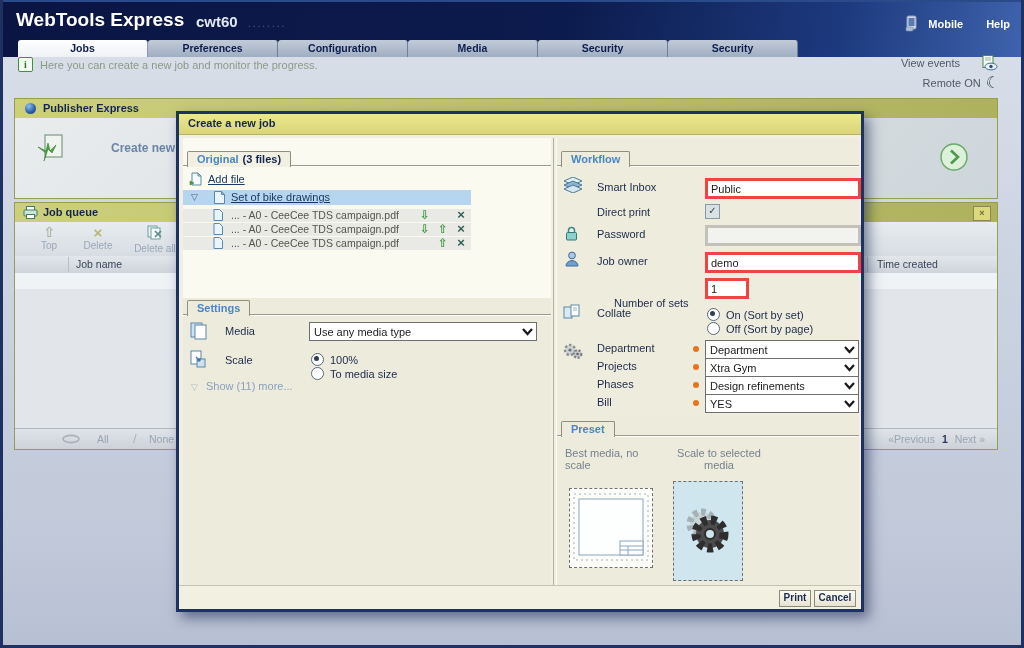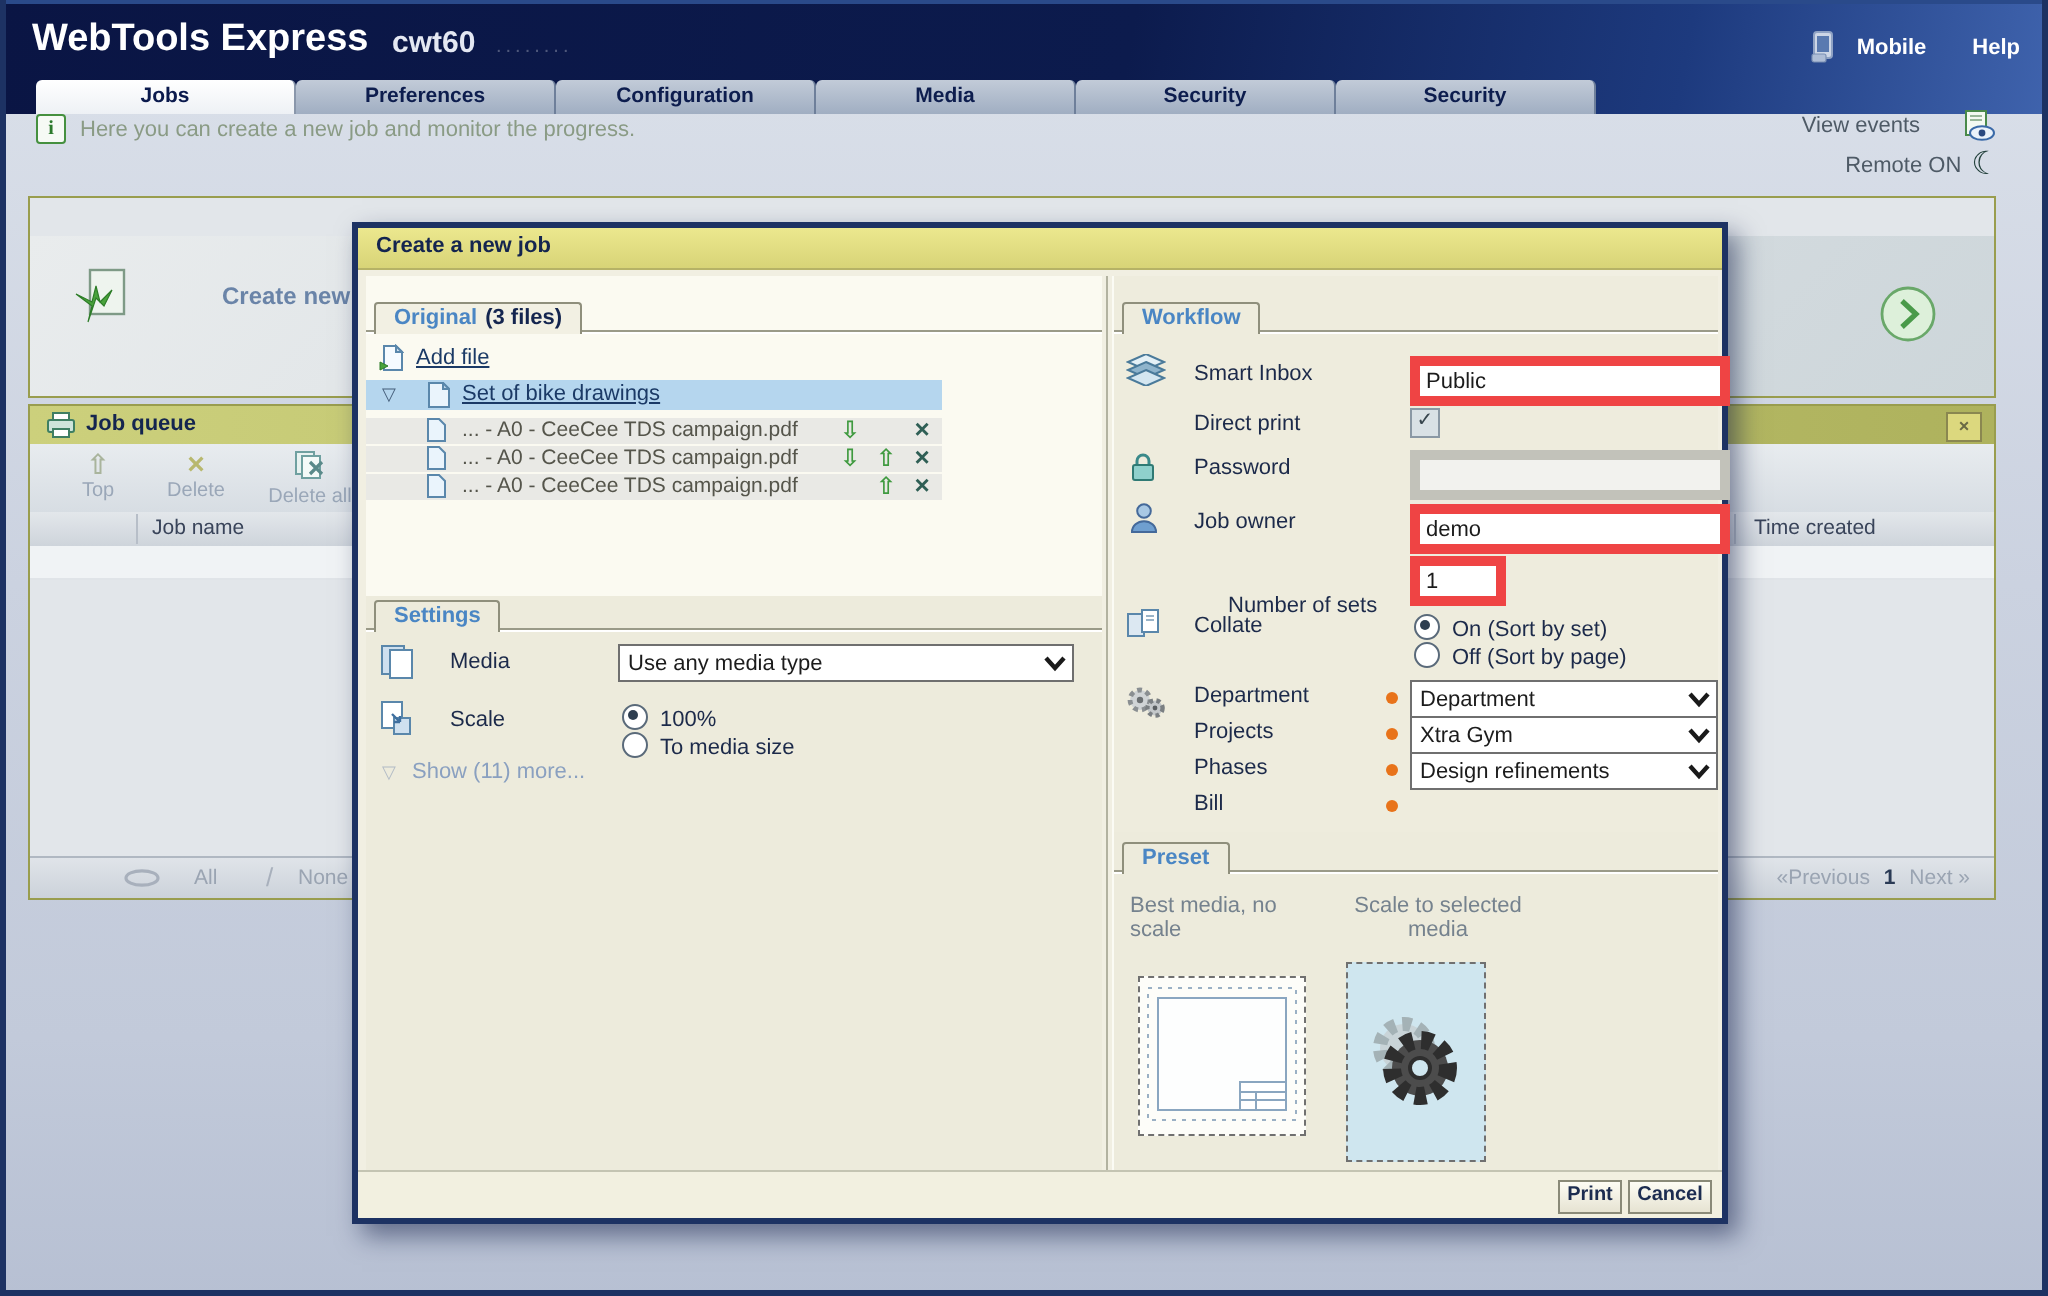--- a/index.html
+++ b/index.html
@@ -100,21 +100,21 @@
                 color:#3f9a3f;cursor:pointer;line-height:14px;}
   .file-row .ac.x{color:#2f5f55;font-size:13px;}
   .c1{left:234px;} .c2{left:252px;} .c3{left:270px;}
 
   .frow-icon{position:absolute;left:10px;}
   .frow-label{position:absolute;font-size:11px;color:#1c2a4a;}
   .sel{position:absolute;height:17px;background:#fff;border:1px solid #6f6f6f;display:flex;
        align-items:center;font-size:11px;color:#1c1c1c;padding-left:4px;cursor:pointer;}
   .sel .sp{flex:1;}
   .sel svg{margin-right:1px;}
-  .txt{position:absolute;height:13px;border:5px solid #ef4444;background:#fff;font-size:11px;
+  .txt{position:absolute;height:13px;border:3px solid #ef4444;background:#fff;font-size:11px;
        color:#1c1c1c;padding:1px 3px;font-family:"Liberation Sans",sans-serif;}
   .txt[disabled]{background:#f2f2ee;border-color:#c2c2ba;}
   .radio{display:inline-block;width:11px;height:11px;border-radius:50%;border:1px solid #5a6a7a;
          background:#fff;vertical-align:-2px;cursor:pointer;}
   .radio.on::after{content:"";display:block;width:5px;height:5px;margin:2px;border-radius:50%;background:#2e3e50;}
   .rlbl{font-size:11px;color:#1c2a4a;margin-left:6px;}
   .checkbox{position:absolute;width:13px;height:13px;background:#d9e1e5;border:1px solid #8a98a4;
             text-align:center;line-height:12px;font-size:10px;font-weight:bold;color:#38464e;cursor:pointer;}
   .req{position:absolute;width:6px;height:6px;border-radius:50%;background:#e8731a;}
   .show-more{position:absolute;left:12px;top:266px;font-size:11px;color:#8aa0c0;cursor:pointer;}
@@ -168,20 +168,24 @@
       <ellipse cx="11" cy="11.5" rx="6" ry="3.4" fill="#eaf2fa" stroke="#3a6aa8"></ellipse>
       <circle cx="11" cy="11.5" r="1.7" fill="#2a4a80"></circle>
     </svg>
   </div>
   <div class="remote">
     <span>Remote ON</span>
     <span class="moon">☾</span>
   </div>
 
   <div class="panel" style="left:14px;top:98px;width:982px;height:99px;">
+    <div class="panel-hd">
+      <span class="sphere"></span>
+      <span class="ttl">Publisher Express</span>
+    </div>
     <div class="pub-body">
       <div class="create-job">
         <svg width="32" height="32" viewBox="0 0 32 32">
           <rect x="10" y="3" width="17" height="22" fill="#eef4ee" stroke="#7e9a86" stroke-width="1.2"></rect>
           <polygon points="9,29 13,17 17,21 21,13 15,19 13,11 11,19 3,15 11,21" fill="#49a33c" stroke="#2d7d28" stroke-width="0.6"></polygon>
         </svg>
         <span class="lbl">Create new job</span>
       </div>
       <svg class="chev-btn" viewBox="0 0 30 30">
         <circle cx="15" cy="15" r="13" fill="#ddf0da" stroke="#69a869" stroke-width="1.4"></circle>
@@ -419,20 +423,26 @@
     <span class="req" style="left:514px;top:268px;"></span>
     <div class="sel" style="left:526px;top:262px;width:148px;">
       <span class="sp">Design refinements</span>
       <svg width="15" height="13" viewBox="0 0 15 13">
           <path d="M3,4 L7.5,9 L12,4" fill="none" stroke="#1a1a1a" stroke-width="2.2"></path>
         </svg>
     </div>
 
     <span class="frow-label" style="left:418px;top:282px;">Bill</span>
     <span class="req" style="left:514px;top:286px;"></span>
+    <div class="sel" style="left:526px;top:280px;width:148px;">
+      <span class="sp">YES</span>
+      <svg width="15" height="13" viewBox="0 0 15 13">
+          <path d="M3,4 L7.5,9 L12,4" fill="none" stroke="#1a1a1a" stroke-width="2.2"></path>
+        </svg>
+    </div>
 
     <div class="sect-tab" style="left:382px;top:307px;background:#edebdc;">
       <span>Preset</span>
     </div>
     <div class="sect-hr" style="left:378px;top:321px;width:302px;"></div>
 
     <span class="preset-lbl" style="left:386px;top:333px;width:96px;">Best media, no scale</span>
     <span class="preset-lbl" style="left:494px;top:333px;width:92px;text-align:center;">Scale to selected media</span>
 
     <div class="thumb" style="left:390px;top:374px;width:82px;height:78px;">

